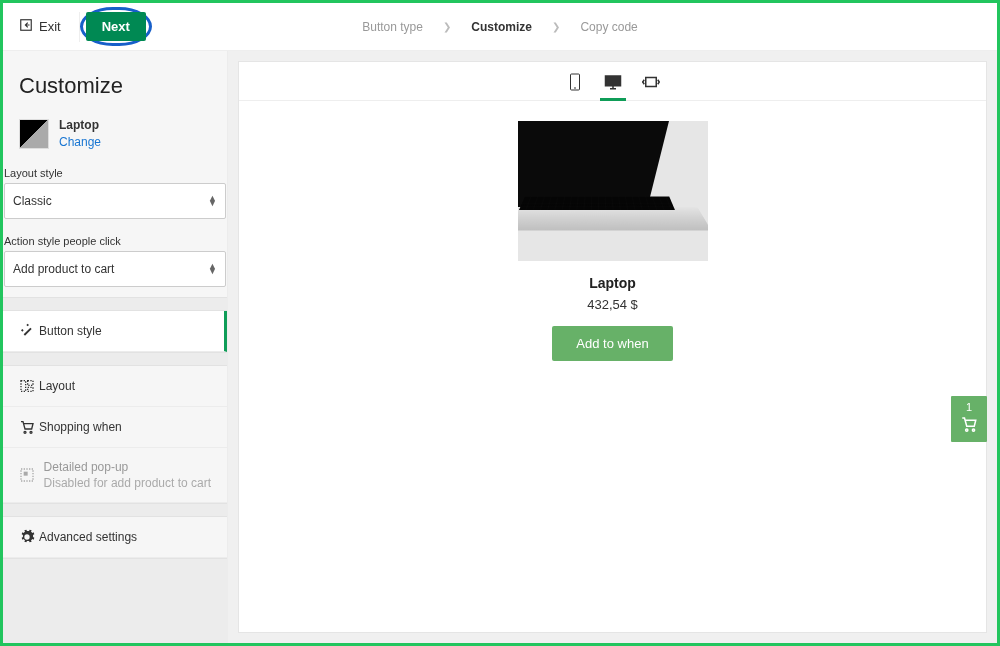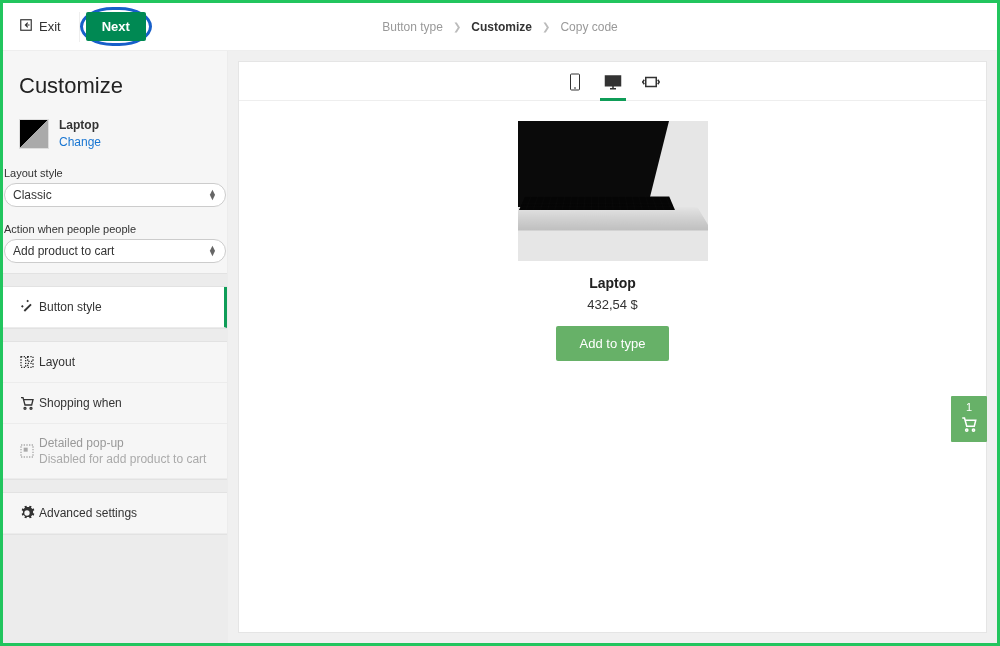--- a/index.html
+++ b/index.html
@@ -2,21 +2,21 @@
 <html><head>
 <meta charset="utf-8">
 <style>
   * { box-sizing: border-box; margin: 0; padding: 0; }
   body { font-family: -apple-system, BlinkMacSystemFont, "Segoe UI", Arial, sans-serif; background: #fff; font-size: 13px; color: #333; }
   .app { width: 1000px; height: 646px; display: flex; flex-direction: column; background: #fff; border: 3px solid #22c55e; }
 
   
   .header { height: 48px; display: flex; align-items: center; padding: 0 16px; border-bottom: 1px solid #eee; position: relative; }
   .exit { display: flex; align-items: center; gap: 6px; font-size: 13px; cursor: pointer; color: #333; padding-right: 18px; border-right: 1px solid #eee; height: 30px; }
-  .breadcrumb { position: absolute; left: 50%; transform: translateX(-50%); display: flex; align-items: center; gap: 10px; font-size: 12px; }
+  .breadcrumb { position: absolute; left: 50%; transform: translateX(-50%); display: flex; align-items: center; gap: 20px; font-size: 12px; }
   .crumb { color: #999; }
   .crumb.active { color: #333; font-weight: 600; }
   .chev { color: #bbb; font-size: 10px; }
   .next-btn { margin-left: auto; background: #008953; color: #fff; border: none; padding: 7px 16px; font-size: 13px; font-weight: 700; border-radius: 2px; cursor: pointer; }
   .next-circle { border: 3px solid #175fc9; border-radius: 50%/55%; padding: 2px 3px; }
 
   
   .body { flex: 1; display: flex; overflow: hidden; }
   .sidebar { width: 225px; background: #f6f6f6; border-right: 1px solid #ececec; display: flex; flex-direction: column; }
   .main { flex: 1; background: #f0f0f0; padding: 10px; position: relative; }
@@ -25,27 +25,27 @@
   
   .side-title { font-size: 22px; font-weight: 400; padding: 22px 16px 18px; color: #222; }
   .product-row { display: flex; gap: 10px; padding: 0 16px 10px; align-items: center; }
   .product-thumb { width: 30px; height: 30px; background: linear-gradient(135deg, #000 50%, #aaa 50%); border: 1px solid #ddd; }
   .product-info { font-size: 12px; line-height: 1.4; }
   .product-name { color: #333; font-weight: 600; }
   .change-link { color: #1976d2; cursor: pointer; }
 
   .field { padding: 6px 1px 10px; }
   .field-label { font-size: 11px; color: #333; margin-bottom: 4px; display: block; }
-  .select { width: 100%; height: 24px; border: 1px solid #ccc; border-radius: 12px; background: #fff; display: flex; align-items: center; justify-content: space-between; padding: 0 8px; font-size: 12px; cursor: pointer; }
+  .select { width: 100%; height: 36px; border: 1px solid #ccc; border-radius: 2px; background: #fff; display: flex; align-items: center; justify-content: space-between; padding: 0 8px; font-size: 12px; cursor: pointer; }
   .updown { font-size: 9px; color: #666; line-height: 5px; }
 
   .side-gap { height: 14px; background: #ececec; border-top: 1px solid #e2e2e2; border-bottom: 1px solid #e2e2e2; }
   .side-item { display: flex; align-items: center; gap: 4px; padding: 12px 16px; font-size: 12px; color: #333; cursor: pointer; border-bottom: 1px solid #ececec; background: #f6f6f6; }
   .side-item.active { background: #fff; border-right: 3px solid #0f9d58; font-weight: 500; }
-  .side-item.disabled { color: #999; cursor: default; }
+  .side-item.disabled { color: #999; cursor: default; justify-content: space-between; }
   .side-item.disabled .sub { font-size: 12px; color: #aaa; margin-top: 2px; }
   .side-item .icon { width: 16px; height: 16px; display: flex; align-items: center; justify-content: center; }
   .side-item-text { display: flex; flex-direction: column; }
 
   
   .devices { display: flex; justify-content: center; gap: 14px; padding: 10px 0 8px; border-bottom: 1px solid #eee; }
   .device { width: 24px; height: 20px; display: flex; align-items: center; justify-content: center; color: #555; position: relative; cursor: pointer; }
   .device.active::after { content: ""; position: absolute; bottom: -9px; left: -1px; right: -1px; height: 3px; background: #0f9d58; }
 
   .preview { flex: 1; display: flex; flex-direction: column; align-items: center; padding-top: 20px; }
@@ -105,21 +105,21 @@
 
       <div class="field">
         <span class="field-label">Layout style</span>
         <div class="select">
           <span>Classic</span>
           <span class="updown">▲<br>▼</span>
         </div>
       </div>
 
       <div class="field">
-        <span class="field-label">Action when people people</span>
+        <span class="field-label">Action style people click</span>
         <div class="select">
           <span>Add product to cart</span>
           <span class="updown">▲<br>▼</span>
         </div>
       </div>
 
       <div class="side-gap"></div>
 
       <div class="side-item active">
         <span class="icon">
@@ -205,21 +205,21 @@
         </div>
 
         <div class="preview">
           <div class="preview-img">
             <div class="lap-screen"></div>
             <div class="lap-base"></div>
             <div class="lap-keys"></div>
           </div>
           <div class="preview-title">Laptop</div>
           <div class="preview-price">432,54 $</div>
-          <button class="add-btn">Add to type</button>
+          <button class="add-btn">Add to when</button>
         </div>
       </div>
 
       <div class="cart-fab">
         <div>1</div>
         <svg width="18" height="18" viewBox="0 0 24 24" fill="none" stroke="#fff" stroke-width="2">
             <circle cx="9" cy="20" r="1.5"></circle>
             <circle cx="18" cy="20" r="1.5"></circle>
             <path d="M3 4h3l3 11h10l2-8H7"></path>
           </svg>

